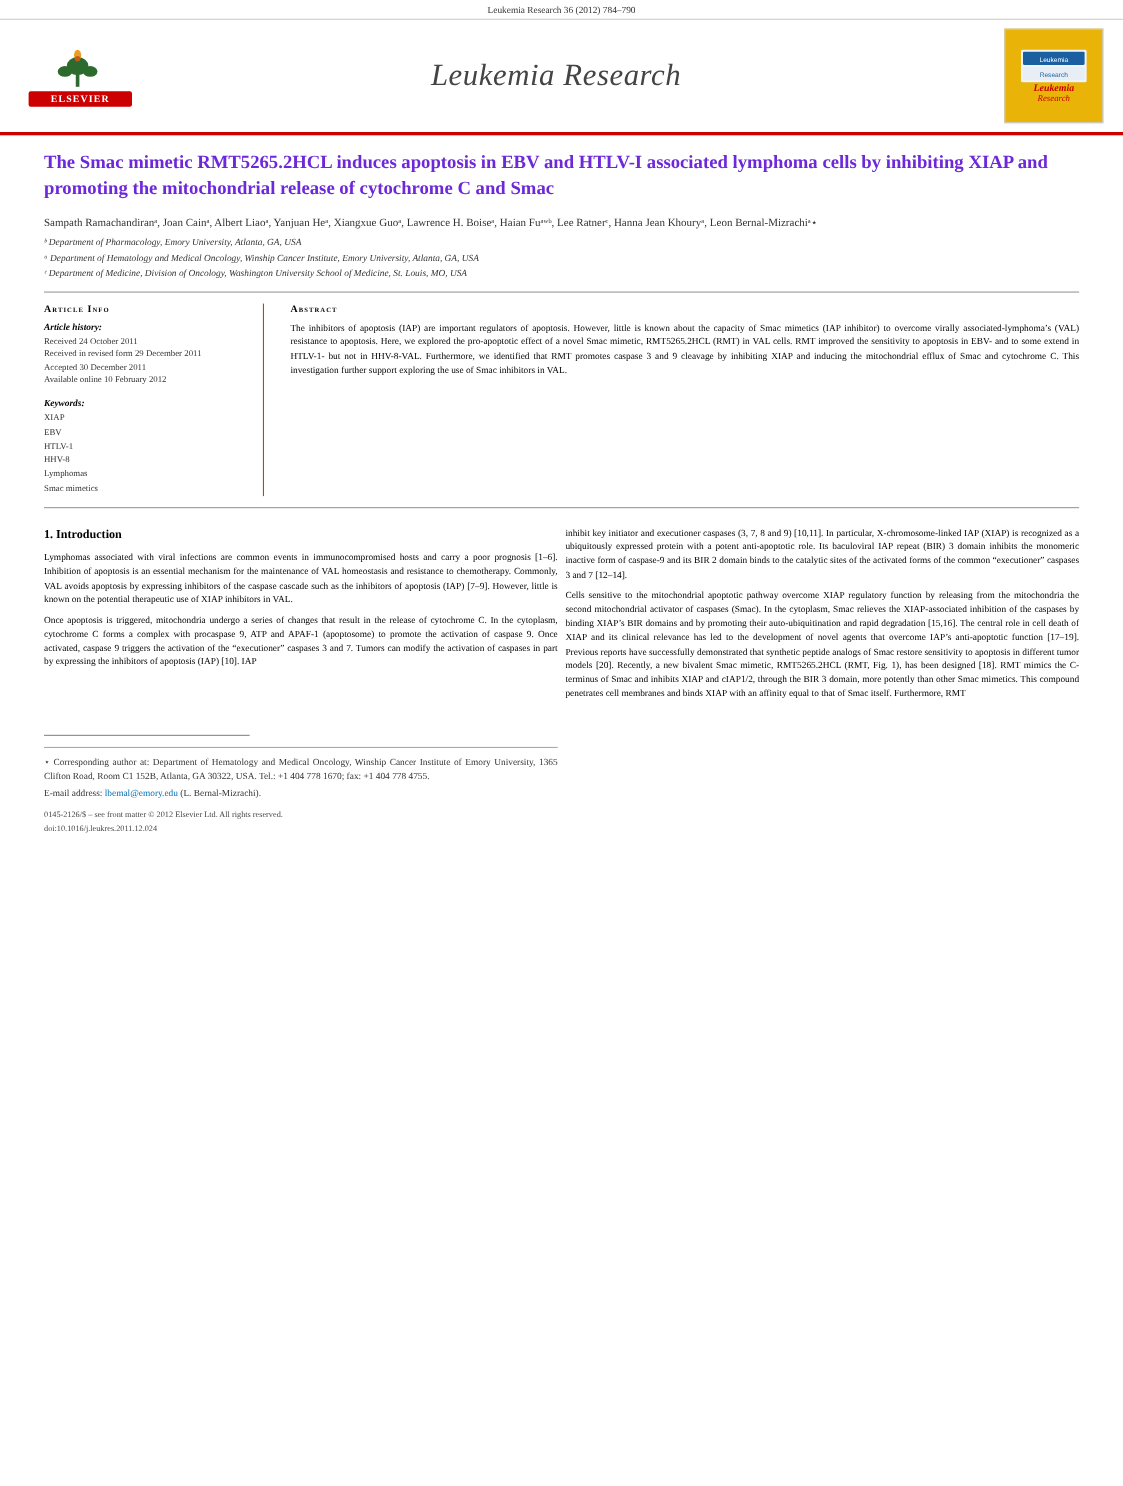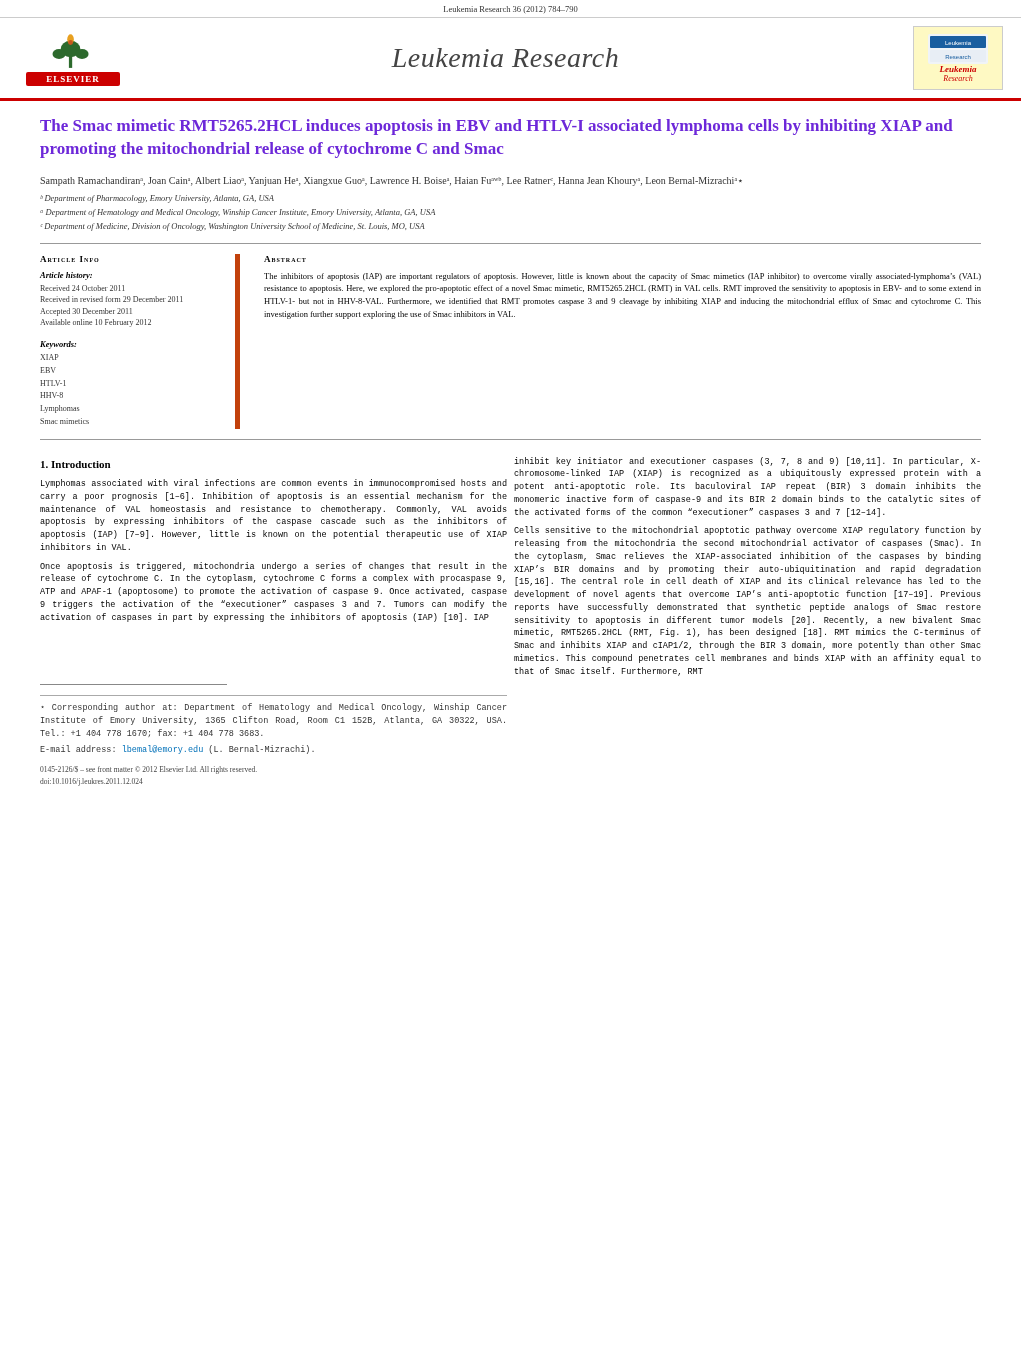--- a/index.html
+++ b/index.html
@@ -55,28 +55,28 @@
       margin-top: 4px;
     }
     .journal-header .right-logo {
       width: 120px;
       display: flex;
       justify-content: flex-end;
     }
     .right-logo-box {
       border: 1px solid #ccc;
       width: 90px;
-      height: 64px;
+      height: 86px;
       display: flex;
       flex-direction: column;
       align-items: center;
       justify-content: center;
       font-size: 9px;
       color: #333;
-      background: #fef9c3;
+      background: #eab308;
     }
     .elsevier-logo {
       width: 110px;
       height: 55px;
       display: flex;
       flex-direction: column;
       align-items: center;
       justify-content: center;
     }
     .elsevier-box {
@@ -118,21 +118,21 @@
       margin: 10px 0;
     }
     .two-col-section {
       display: flex;
       gap: 24px;
       margin-top: 8px;
     }
     .article-info-col {
       width: 200px;
       flex-shrink: 0;
-      border-right: 5px solid #c2410c;
+      border-right: 1px solid #c2410c;
       padding-right: 16px;
     }
     .abstract-col {
       flex: 1;
     }
     .col-header {
       font-size: 9px;
       font-variant: small-caps;
       letter-spacing: 1px;
       color: #000;
@@ -186,21 +186,20 @@
     .section-heading {
       font-size: 11px;
       font-weight: bold;
       margin-bottom: 6px;
       color: #000;
     }
     .body-col p {
       margin-bottom: 6px;
       font-size: 8.5px;
       line-height: 1.5;
-      font-family: Liberation Mono, monospace;
     }
     .footnote-area {
       border-top: 1px solid #aaa;
       margin-top: 10px;
       padding-top: 6px;
       font-size: 7.5px;
       color: #333;
       line-height: 1.45;
     }
     .footnote-area p {
@@ -313,21 +312,21 @@
       <div class="body-two-col">
 
         <div class="body-col">
           <div class="section-heading">1.  Introduction</div>
           <p>Lymphomas associated with viral infections are common events in immunocompromised hosts and carry a poor prognosis [1–6]. Inhibition of apoptosis is an essential mechanism for the maintenance of VAL homeostasis and resistance to chemotherapy. Commonly, VAL avoids apoptosis by expressing inhibitors of the caspase cascade such as the inhibitors of apoptosis (IAP) [7–9]. However, little is known on the potential therapeutic use of XIAP inhibitors in VAL.</p>
           <p>Once apoptosis is triggered, mitochondria undergo a series of changes that result in the release of cytochrome C. In the cytoplasm, cytochrome C forms a complex with procaspase 9, ATP and APAF-1 (apoptosome) to promote the activation of caspase 9. Once activated, caspase 9 triggers the activation of the “executioner” caspases 3 and 7. Tumors can modify the activation of caspases in part by expressing the inhibitors of apoptosis (IAP) [10]. IAP</p>
 
           <div style="margin-top:60px;">
             <div class="footnote-divider"></div>
             <div class="footnote-area">
-              <p>⋆ Corresponding author at: Department of Hematology and Medical Oncology, Winship Cancer Institute of Emory University, 1365 Clifton Road, Room C1 152B, Atlanta, GA 30322, USA. Tel.: +1 404 778 1670; fax: +1 404 778 3683.</p>
+              <p>⋆ Corresponding author at: Department of Hematology and Medical Oncology, Winship Cancer Institute of Emory University, 1365 Clifton Road, Room C1 152B, Atlanta, GA 30322, USA. Tel.: +1 404 778 1670; fax: +1 404 778 4755.</p>
               <p>
                 <span>E-mail address:</span>
                 <span style="color:#0070b8;">lbemal@emory.edu</span>
                 <span>(L. Bernal-Mizrachi).</span>
               </p>
             </div>
             <div class="bottom-footer">
               <div>0145-2126/$ – see front matter © 2012 Elsevier Ltd. All rights reserved.</div>
               <div>doi:10.1016/j.leukres.2011.12.024</div>
             </div>

